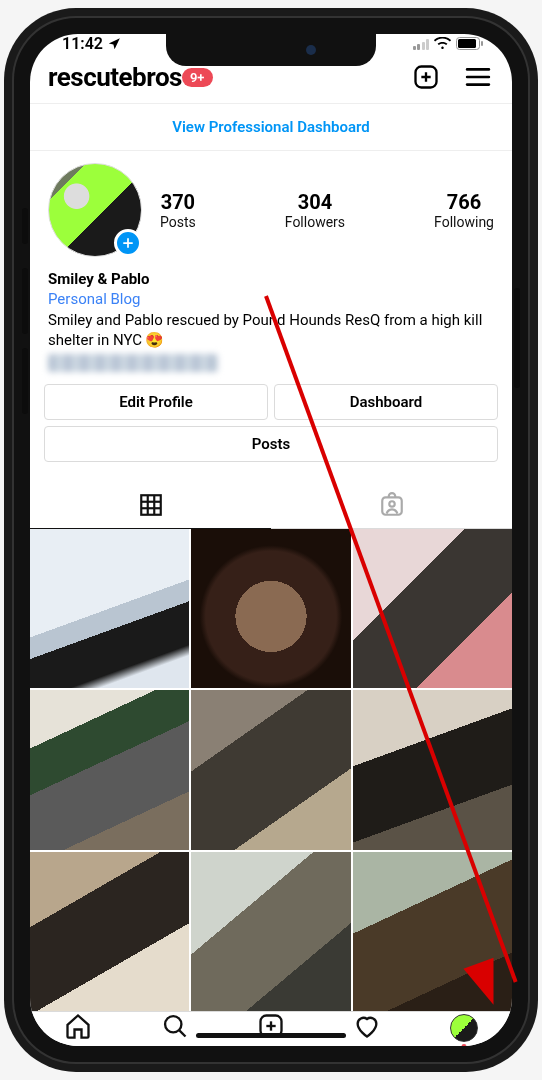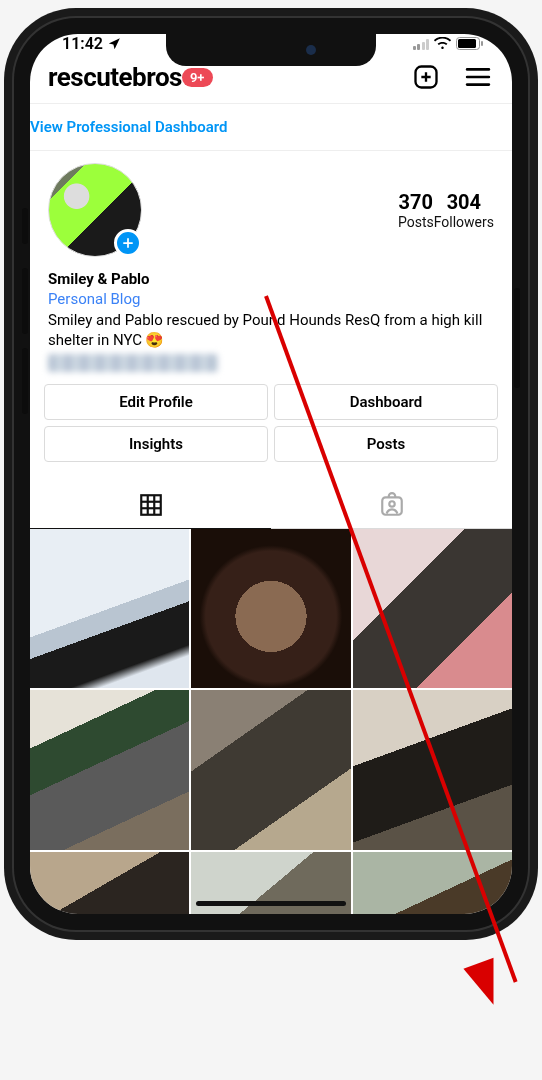--- a/index.html
+++ b/index.html
@@ -9,21 +9,21 @@
     width: 542px;
     height: 1080px;
     position: relative;
     overflow: hidden;
   }
   .phone-frame {
     position: absolute;
     top: 18px;
     left: 14px;
     width: 514px;
-    height: 912px;
+    height: 1044px;
     background: #111;
     border-radius: 62px;
     box-shadow: 0 0 0 2px #333, 0 0 0 10px #1a1a1a;
   }
   .screen {
     position: absolute;
     top: 16px;
     left: 16px;
     right: 16px;
     bottom: 16px;
@@ -87,21 +87,21 @@
     font-weight: 600;
     padding: 2px 8px;
     min-width:26px;
     text-align:center;
   }
   .header-actions { display:flex; align-items:center; gap:20px;}
   .icon-btn { width:32px; height:32px; display:flex; align-items:center; justify-content:center;}
   .dashboard-link {
     border-top: 1px solid #eee;
     border-bottom: 1px solid #eee;
-    text-align: left;
+    text-align: center;
     padding: 14px 0;
     font-size: 15px;
     font-weight:600;
     color: #0095f6;
   }
   .profile-top {
     display:flex;
     align-items:center;
     padding: 12px 18px 6px 18px;
     gap: 18px;
@@ -122,21 +122,21 @@
   .avatar-plus{
     position:absolute;
     bottom:0; right:0;
     width:28px; height:28px;
     border-radius:50%;
     background:#0095f6;
     border:3px solid #fff;
     display:flex; align-items:center; justify-content:center;
     color:#fff;
   }
-  .stats { flex:1; display:flex; justify-content:flex-end; text-align:center;}
+  .stats { flex:1; display:flex; justify-content:space-between; text-align:center;}
   .stat-num { font-size:20px; font-weight:700;}
   .stat-label { font-size:14px; color:#111;}
   .bio { padding: 6px 18px 12px 18px; font-size:15px; line-height:1.35;}
   .bio-name { font-weight:700;}
   .bio-cat { color:#3b82f6;}
   .bio-blur {
     margin-top:4px;
     width:170px; height:18px;
     background: repeating-linear-gradient(90deg,#b7c4d4 0 8px,#cdd7e2 8px 16px);
     filter: blur(3px);
@@ -316,37 +316,40 @@
       </div>
       <div class="stats">
         <div>
           <div class="stat-num">370</div>
           <div class="stat-label">Posts</div>
         </div>
         <div>
           <div class="stat-num">304</div>
           <div class="stat-label">Followers</div>
         </div>
+        <div>
+          <div class="stat-num">766</div>
+          <div class="stat-label">Following</div>
+        </div>
       </div>
     </div>
 
     <div class="bio">
       <div class="bio-name">Smiley &amp; Pablo</div>
       <div class="bio-cat">Personal Blog</div>
       <div>Smiley and Pablo rescued by Pound Hounds ResQ from a high kill shelter in NYC 😍</div>
       <div class="bio-blur"></div>
     </div>
 
     <div class="buttons">
       <div class="btn-row">
         <div class="btn">Edit Profile</div>
         <div class="btn">Dashboard</div>
       </div>
       <div class="btn-row">
-        <div class="btn">Insights</div>
         <div class="btn">Posts</div>
       </div>
     </div>
 
     <div class="tabs">
       <div class="tab active">
         <svg width="26" height="26" viewBox="0 0 24 24" fill="none" stroke="#111" stroke-width="2">
             <rect x="3" y="3" width="18" height="18"></rect>
             <line x1="9" y1="3" x2="9" y2="21"></line>
             <line x1="15" y1="3" x2="15" y2="21"></line>

